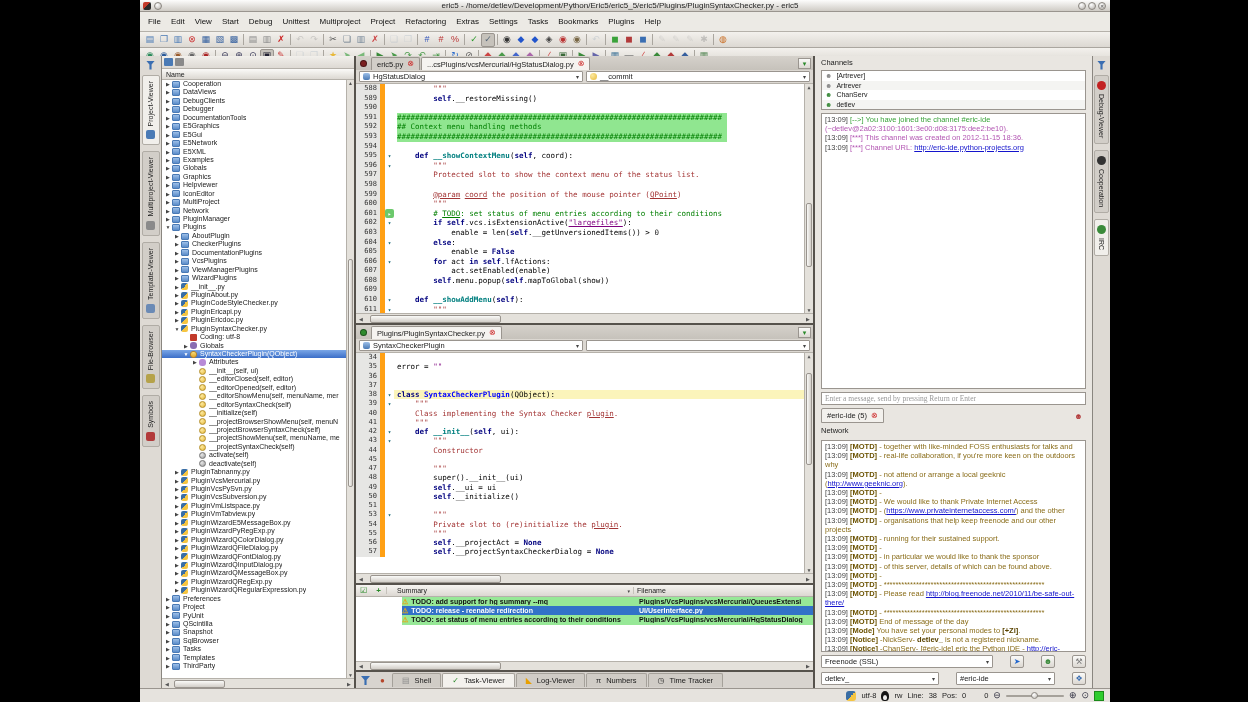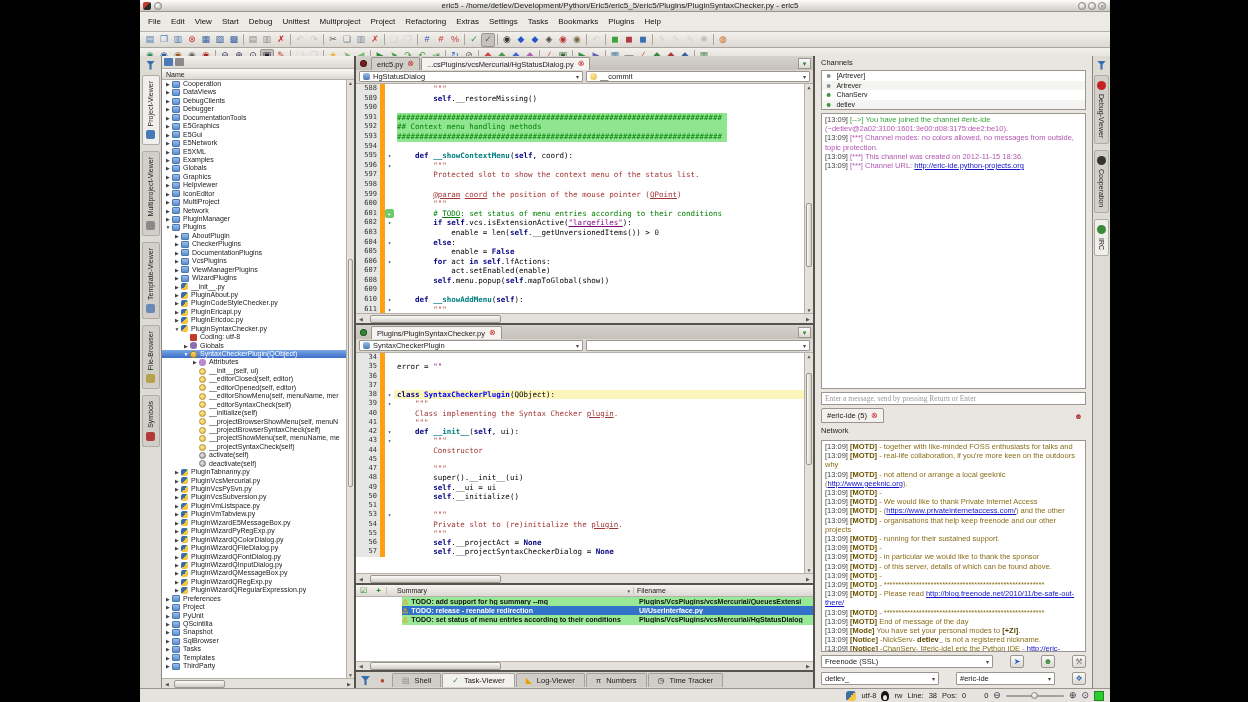--- a/index.html
+++ b/index.html
@@ -1052,21 +1052,20 @@
               <span>ChanServ</span>
             </div>
             <div class="usr-row">
               <span class="usr-ic" style="color: rgb(58, 138, 58);">☻</span>
               <span>detlev</span>
             </div>
           </div>
       <div class="chat chan-chat">
             <div class="ch-line"><span class="cs-t">[13:09]</span><span class="cs-j"> [--&gt;] You have joined the channel #eric-ide</span></div>
             <div class="ch-line"><span class="cs-v">(~detlev@2a02:3100:1601:3e00:d08:3175:dee2:be10).</span></div>
-            <div class="ch-line"><span class="cs-t">[13:09]</span><span class="cs-v"> [***] Channel modes: no colors allowed, no messages from outside, topic protection.</span></div>
             <div class="ch-line"><span class="cs-t">[13:09]</span><span class="cs-v"> [***] This channel was created on 2012-11-15 18:36.</span></div>
             <div class="ch-line"><span class="cs-t">[13:09]</span><span class="cs-v"> [***] Channel URL: </span><span class="cs-l">http://eric-ide.python-projects.org</span></div>
           </div>
       <input class="msg-input" placeholder="Enter a message, send by pressing Return or Enter" style="">
       <div class="chan-tabrow">
         <div class="chan-tab">
           <span>#eric-ide (5)</span>
           <span class="ed-close">⊗</span>
         </div>
         <div class="leave-btn">

